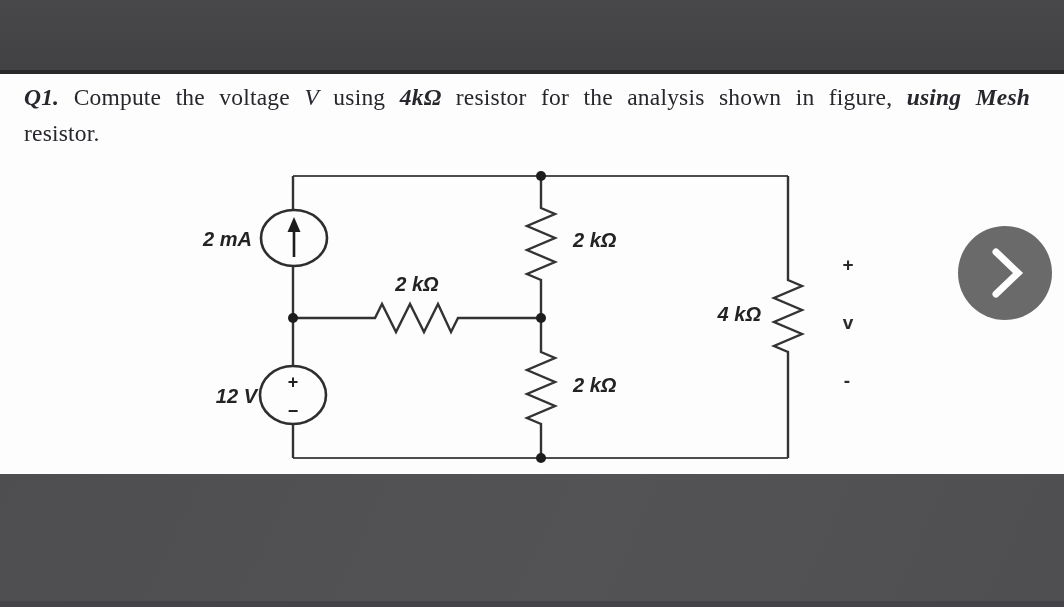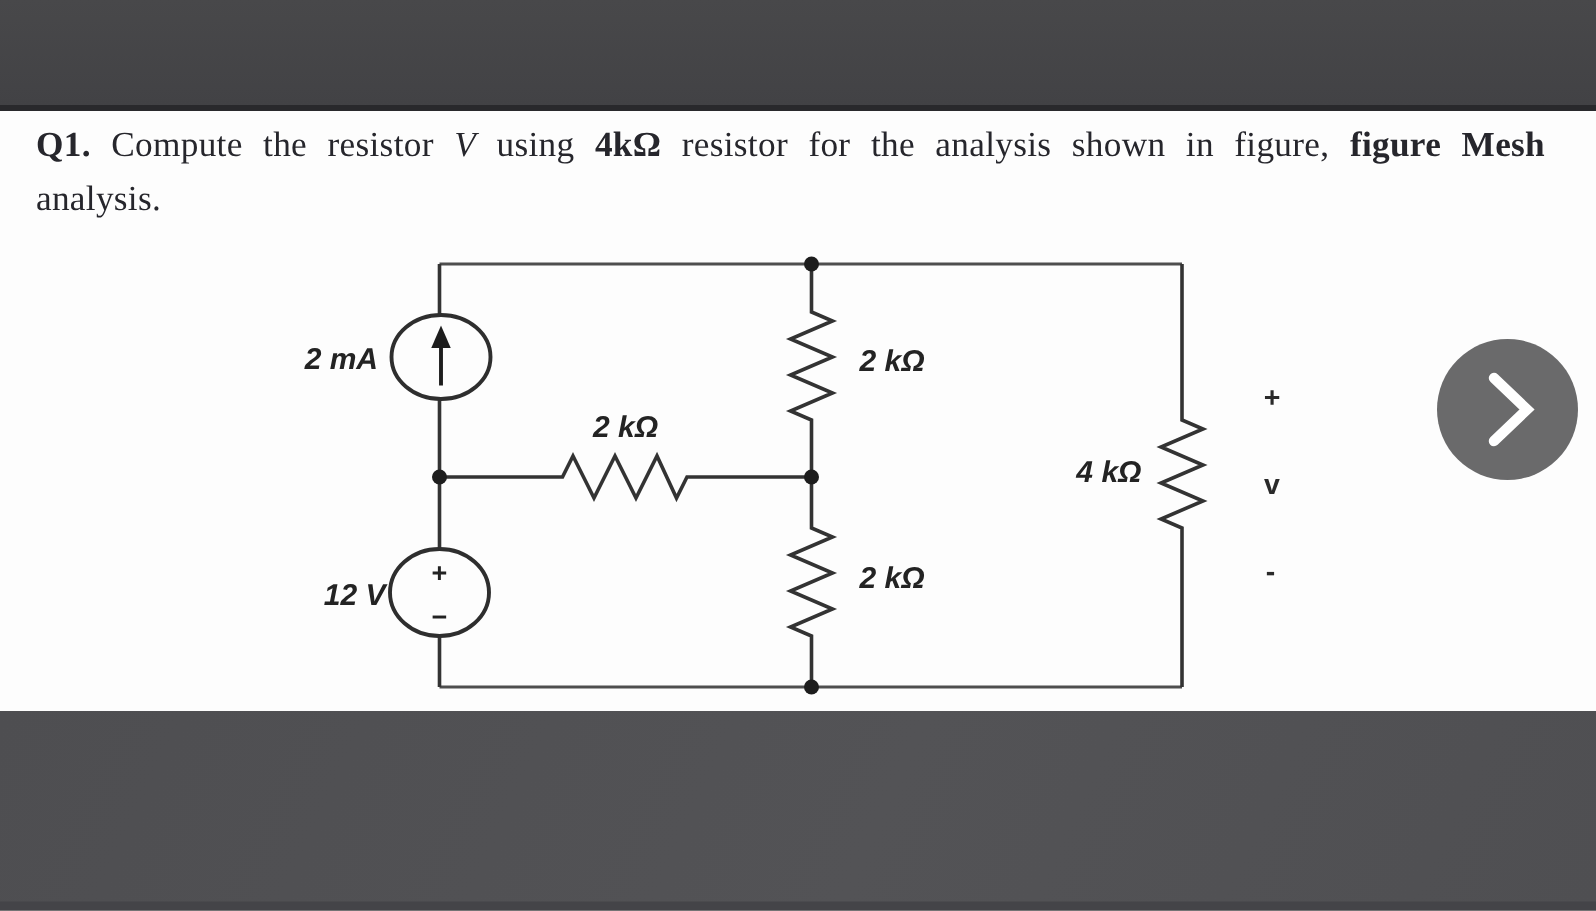--- a/index.html
+++ b/index.html
@@ -19,21 +19,21 @@
   }
   .bottom-bar-edge{
     position:absolute;left:0;bottom:0;width:100%;height:6px;background:#444448;
   }
   
   .question{
     position:absolute;left:24px;top:79px;width:1006px;
     font-size:23.5px;line-height:36px;color:#26262c;letter-spacing:0.2px;
   }
   .q-line1{text-align:justify;text-align-last:justify;}
-  .q-bold{font-weight:bold;}
+  .q-bold{font-weight:bold;font-style:italic;}
   .q-italic{font-style:italic;}
   
   .circuit-svg{position:absolute;left:0;top:0;}
   .wire{stroke:#4e4e4e;stroke-width:2;fill:none;}
   .comp{stroke:#333;stroke-width:2.4;fill:none;stroke-linejoin:miter;}
   .src{stroke:#2e2e2e;stroke-width:2.6;fill:#fdfdfd;}
   .node{fill:#1d1d1d;stroke:none;}
   .clabel{font-family:"Liberation Sans",sans-serif;font-style:italic;font-weight:bold;
           font-size:20px;fill:#232323;}
   .vlabel{font-family:"Liberation Sans",sans-serif;font-weight:bold;font-size:19px;fill:#2a2a2a;}
@@ -48,22 +48,22 @@
   }
 </style>
 </head>
 <body>
 
 <div id="screen">
 
   <div class="top-bar"></div>
 
   <div class="question">
-    <div class="q-line1"><span class="q-bold">Q1.</span><span> Compute the resistor </span><span class="q-italic">V</span><span> using </span><span class="q-bold">4kΩ</span><span> resistor for the analysis shown in figure, </span><span class="q-bold">figure Mesh</span></div>
-    <div class="q-line2">analysis.</div>
+    <div class="q-line1"><span class="q-bold">Q1.</span><span> Compute the voltage </span><span class="q-italic">V</span><span> using </span><span class="q-bold">4kΩ</span><span> resistor for the analysis shown in figure, </span><span class="q-bold">using Mesh</span></div>
+    <div class="q-line2">resistor.</div>
   </div>
 
   <svg class="circuit-svg" width="1064" height="607" viewBox="0 0 1064 607">
 
     <path class="wire" d="M293 176 H788"></path>
     <path class="wire" d="M293 458 H788"></path>
     <path class="comp" d="M293 176 V210 M293 266 V366 M293 424 V458"></path>
 
     <path class="comp" d="M293 318 H375 L382 304 L396 332 L410 304 L424 332 L438 304 L451 332 L458 318 H541"></path>
 

